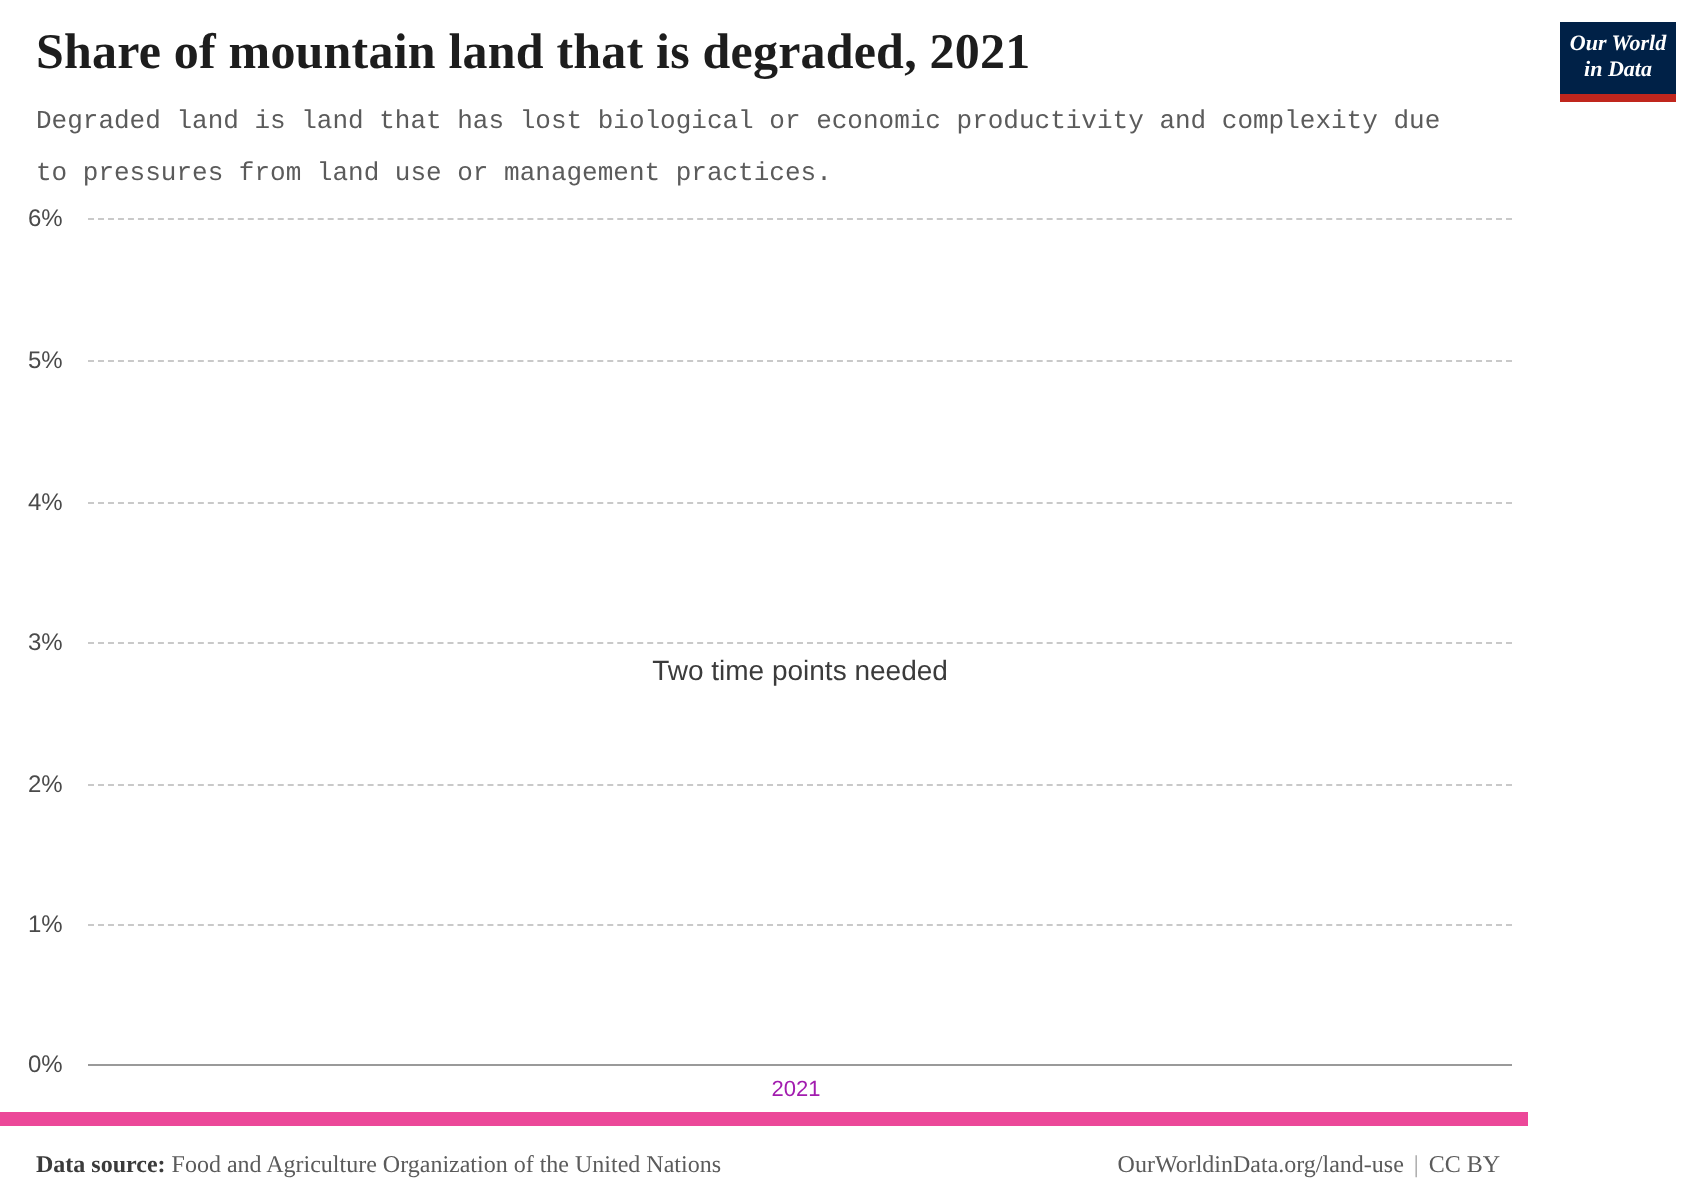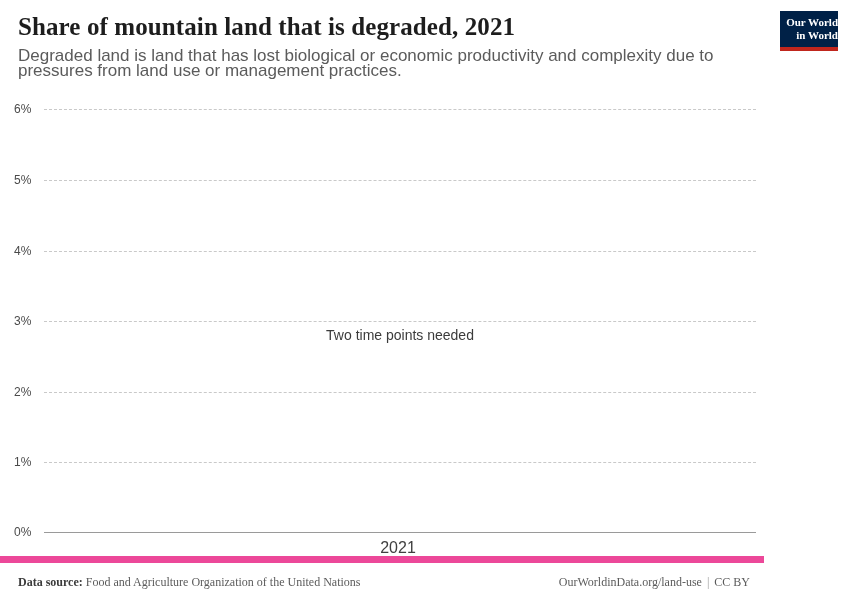--- a/index.html
+++ b/index.html
@@ -32,45 +32,46 @@
   .chart-title {
     font-family: "Liberation Serif", serif;
     font-size: 25px;
     font-weight: 700;
     color: #1d1d1d;
     letter-spacing: 0.1px;
     margin: 0;
     line-height: 30px;
   }
   .chart-subtitle {
-    font-family: Liberation Sans, sans-serif;
-    font-size: 17px;
+    font-family: Liberation Mono, monospace;
+    font-size: 13px;
     color: #5b5b5b;
-    line-height: 15px;
+    line-height: 26px;
     margin: 6px 0 0 0;
     max-width: 715px;
   }
 
   
   .owid-logo {
     position: absolute;
     right: 12px;
     top: 11px;
     width: 58px;
     height: 40px;
     background: #002147;
     color: #ffffff;
     font-family: "Liberation Serif", serif;
     font-weight: 700;
     font-size: 11px;
     line-height: 12.5px;
-    text-align: right;
+    text-align: center;
     padding-top: 5px;
     box-sizing: border-box;
     border-bottom: 4px solid #c0261d;
+    font-style: italic;
   }
   .owid-logo .l1, .owid-logo .l2 { display: block; }
 
   
   .plot {
     position: absolute;
     left: 0;
     top: 95px;
     width: 850px;
     height: 450px;
@@ -88,22 +89,22 @@
   .y-label {
     position: absolute;
     left: 14px;
     font-size: 12px;
     color: #4a4a4a;
     transform: translateY(-50%);
     white-space: nowrap;
   }
   .x-label {
     position: absolute;
-    font-size: 16px;
-    color: #404040;
+    font-size: 11px;
+    color: #a21caf;
     transform: translateX(-50%);
     white-space: nowrap;
   }
   .no-data-msg {
     position: absolute;
     left: 400px;
     top: 240px;
     transform: translate(-50%, -50%);
     font-size: 14px;
     color: #3b3b3b;
@@ -147,21 +148,21 @@
 
 <div class="page">
 
   <div class="header">
     <h1 class="chart-title">Share of mountain land that is degraded, 2021</h1>
     <p class="chart-subtitle">Degraded land is land that has lost biological or economic productivity and complexity due to pressures from land use or management practices.</p>
   </div>
 
   <div class="owid-logo">
     <span class="l1">Our World</span>
-    <span class="l2">in World</span>
+    <span class="l2">in Data</span>
   </div>
 
   <div class="plot">
 
     <div class="grid-row" style="top:14px;"></div>
     <div class="grid-row" style="top:85px;"></div>
     <div class="grid-row" style="top:156px;"></div>
     <div class="grid-row" style="top:226px;"></div>
     <div class="grid-row" style="top:297px;"></div>
     <div class="grid-row" style="top:367px;"></div>

